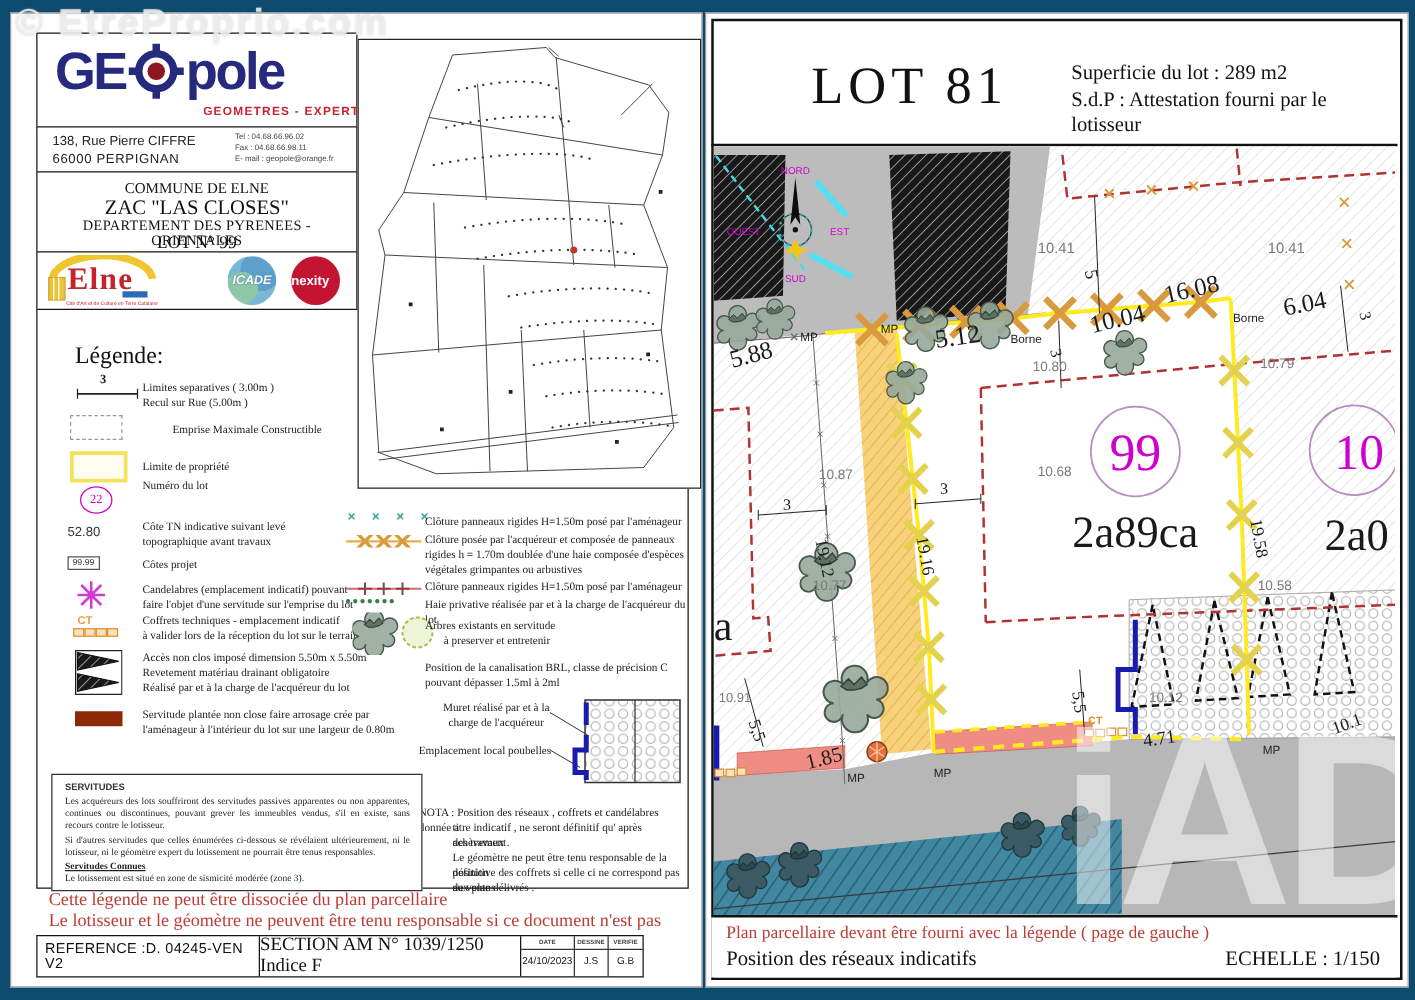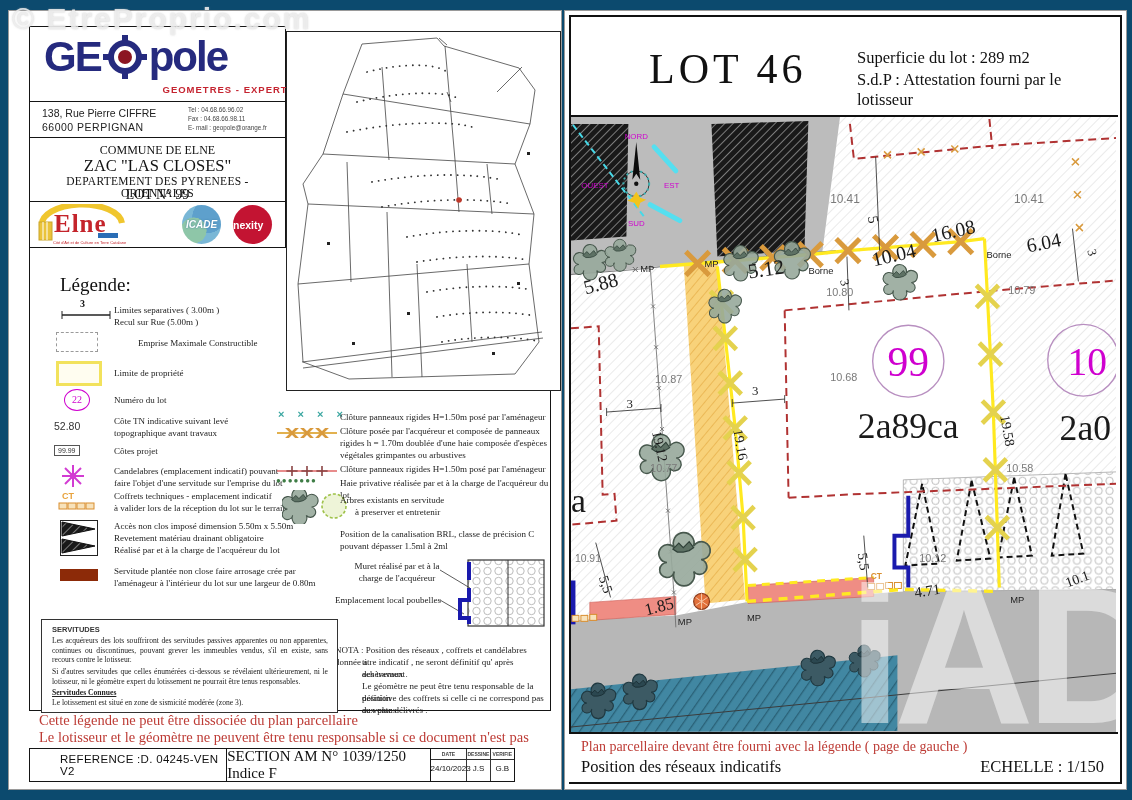--- a/index.html
+++ b/index.html
@@ -139,21 +139,21 @@
     <div class="a leg" style="left:84px;top:56px;">Limites separatives ( 3.00m )</div>
     <div class="a leg" style="left:84px;top:68px;">Recul sur Rue (5.00m )</div>
 
     <div class="a" style="left:26px;top:84px;width:40px;height:18px;border:1.4px dashed #9a9a9a;"></div>
     <div class="a leg" style="left:84px;top:89px;margin-left:24px;">Emprise Maximale Constructible</div>
 
     <div class="a" style="left:26px;top:113px;width:40px;height:19px;border:3px solid #f2e25c;background:#fffdf0;"></div>
     <div class="a leg" style="left:84px;top:119px;">Limite de propriété</div>
 
     <div class="a" style="left:34px;top:141px;width:24px;height:20px;border:1.4px solid #cf00cf;border-radius:50%;color:#cf00cf;font-size:10px;text-align:center;line-height:20px;">22</div>
-    <div class="a leg" style="left:84px;top:146px;">Numéro du lot</div>
+    <div class="a leg" style="left:84px;top:134px;">Numéro du lot</div>
 
     <div class="a sans" style="left:24px;top:172px;font-size:10.5px;color:#333;">52.80</div>
     <div class="a leg" style="left:84px;top:167px;">Côte TN indicative suivant levé</div>
     <div class="a leg" style="left:84px;top:179px;">topographique avant travaux</div>
 
     <div class="a sans" style="left:24px;top:197px;font-size:7px;color:#333;border:1px solid #555;padding:1px 3px;">99.99</div>
     <div class="a leg" style="left:84px;top:197px;">Côtes projet</div>
 
     <svg class="a" style="left:30px;top:215px;" width="26" height="26" viewBox="0 0 26 26">
       <g stroke="#d23bd2" stroke-width="2">
@@ -277,42 +277,42 @@
     <div class="a ser" style="left:10px;top:16px;width:276px;font-size:7.6px;line-height:9.5px;text-align:justify;color:#222;">Les acquéreurs des lots souffriront des servitudes passives apparentes ou non apparentes, continues ou discontinues, pouvant grever les immeubles vendus, s'il en existe, sans recours contre le lotisseur.</div>
     <div class="a ser" style="left:10px;top:47px;width:276px;font-size:7.6px;line-height:9.5px;text-align:justify;color:#222;">Si d'autres servitudes que celles énumérées ci-dessous se révélaient ultérieurement, ni le lotisseur, ni le géomètre expert du lotissement ne pourrait être tenus responsables.</div>
     <div class="a ser" style="left:10px;top:68px;font-size:7.6px;font-weight:bold;text-decoration:underline;color:#222;">Servitudes Connues</div>
     <div class="a ser" style="left:10px;top:78px;font-size:7.6px;color:#222;">Le lotissement est situé en zone de sismicité modérée (zone 3).</div>
   </div>
 
   <div class="a ser red" style="left:30px;top:701px;font-size:14.5px;">Cette légende ne peut être dissociée du plan parcellaire</div>
   <div class="a ser red" style="left:30px;top:718px;font-size:14.5px;">Le lotisseur et le géomètre ne peuvent être tenu responsable si ce document n'est pas fourni à l'acquéreur</div>
 
   <div class="a bx" style="left:20px;top:737px;width:484px;height:32px;display:flex;">
-    <div style="width:177px;border-right:1.4px solid #151515;display:flex;align-items:center;margin-left:24px;">
+    <div style="width:177px;border-right:1.4px solid #151515;display:flex;align-items:center;">
       <span class="sans" style="font-size:11.5px;padding-left:6px;letter-spacing:.3px;">REFERENCE :D.  04245-VEN  V2</span>
     </div>
     <div style="width:208px;border-right:1.4px solid #151515;display:flex;align-items:center;justify-content:center;">
       <span class="ser" style="font-size:15px;">SECTION AM   N° 1039/1250   Indice F</span>
     </div>
     <div style="flex:1;display:grid;grid-template-columns:44% 28% 28%;grid-template-rows:11px 1fr;">
       <div class="sans small-cap" style="border-right:1px solid #333;border-bottom:1px solid #333;line-height:11px;">DATE</div>
       <div class="sans small-cap" style="border-right:1px solid #333;border-bottom:1px solid #333;line-height:11px;">DESSINE</div>
       <div class="sans small-cap" style="border-bottom:1px solid #333;line-height:11px;">VERIFIE</div>
       <div class="sans" style="border-right:1px solid #333;font-size:8px;text-align:center;line-height:18px;">24/10/2023</div>
       <div class="sans" style="border-right:1px solid #333;font-size:8px;text-align:center;line-height:18px;">J.S</div>
       <div class="sans" style="font-size:8px;text-align:center;line-height:18px;">G.B</div>
     </div>
   </div>
 </div>
 
 <div class="a page" style="left:564px;top:10px;width:561px;height:778px;">
   <div class="a" style="left:4px;top:4px;width:549px;height:765px;border:2.2px solid #111;"></div>
 
   <div class="a" style="left:4px;top:4px;width:549px;height:100px;border-bottom:2.2px solid #111;">
-    <div class="a ser" style="left:80px;top:30px;font-size:42px;letter-spacing:4px;">LOT  46</div>
+    <div class="a ser" style="left:80px;top:30px;font-size:42px;letter-spacing:4px;">LOT  81</div>
     <div class="a ser" style="left:288px;top:33px;font-size:16.5px;">Superficie  du lot : 289 m2</div>
     <div class="a ser" style="left:288px;top:55px;font-size:16.5px;">S.d.P : Attestation fourni par le lotisseur</div>
   </div>
 
   <svg class="a" style="left:6px;top:106px;" width="545" height="615" viewBox="0 0 551 617" preserveAspectRatio="none">
     <rect x="0" y="0" width="551" height="617" fill="url(#hbg)"></rect>
 
     <polygon points="148,150 418,122 433,474 176,486" fill="#ffffff"></polygon>
     <polygon points="418,122 433,474 336,476 336,358 418,358" fill="none"></polygon>
 

